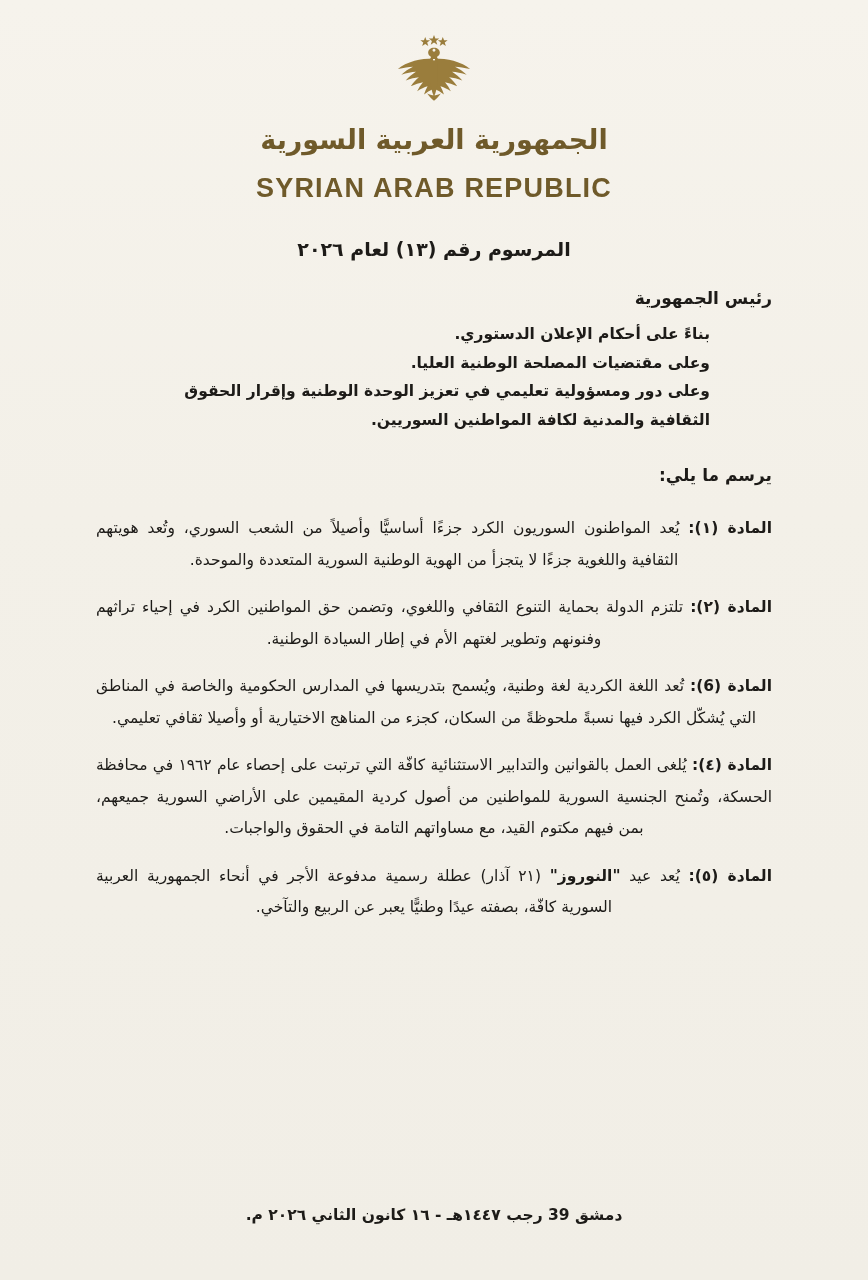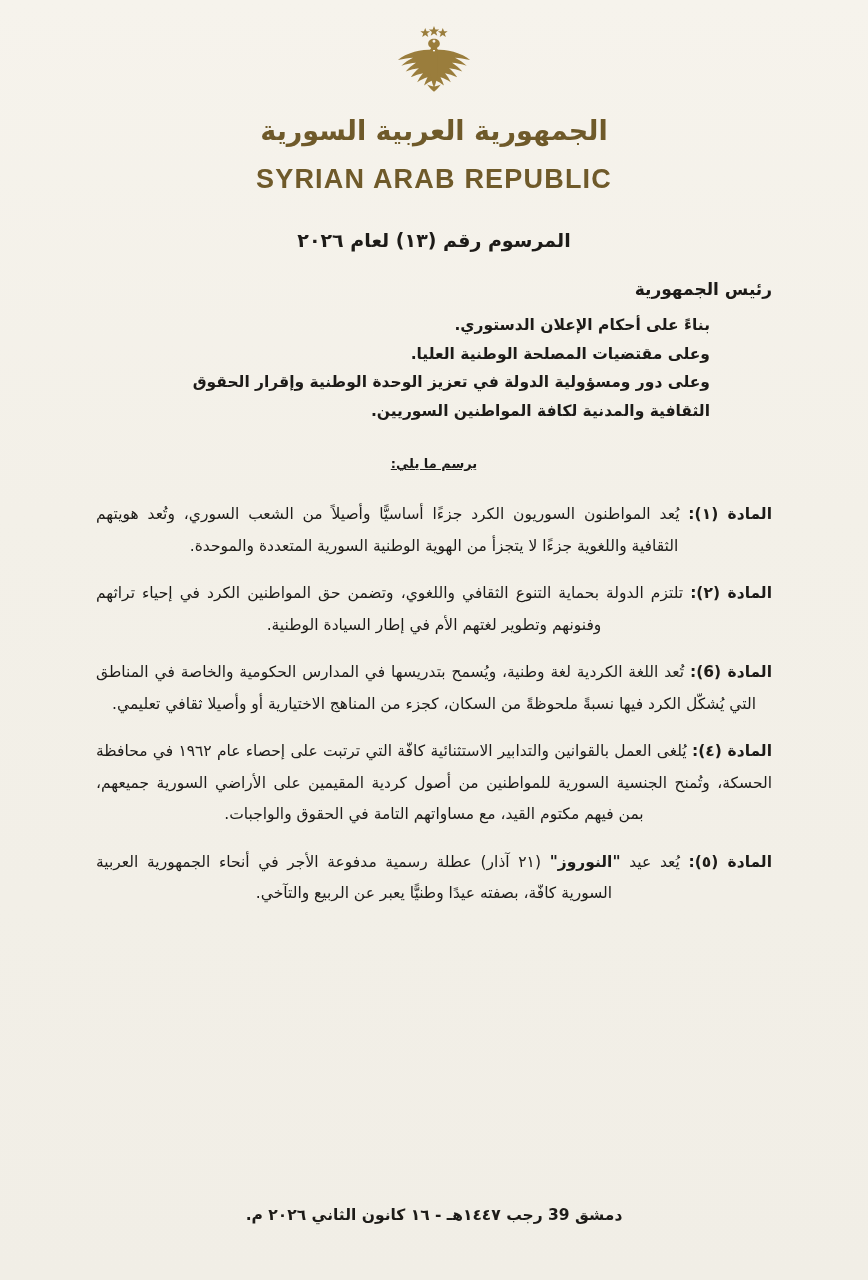--- a/index.html
+++ b/index.html
@@ -13,21 +13,21 @@
     font-family: "DejaVu Sans", "Liberation Sans", sans-serif;
     color: #1d1b18;
     overflow: hidden;
   }
   .page {
     position: relative;
     width: 868px;
     height: 1280px;
     background: linear-gradient(180deg, #f6f3ec 0%, #f3f0e8 40%, #f1eee6 100%);
     box-sizing: border-box;
-    padding: 3px 96px;
+    padding: 12px 96px;
   }
   
   .emblem-wrap {
     padding-top: 18px;
     display: flex;
     justify-content: center;
     align-items: center;
     height: 86px;
   }
   .emblem {
@@ -72,26 +72,25 @@
     font-weight: bold;
     line-height: 1.85;
     text-align: right;
     padding-right: 62px;
     padding-left: 40px;
   }
   .preamble p {
     margin: 0;
   }
   .decrees-line {
-    text-align: center;
-    font-size: 13px;
+    text-align: right;
+    font-size: 17px;
     font-weight: bold;
     margin-top: 30px;
     margin-bottom: 26px;
-    text-decoration: underline;
   }
   
   .articles {
     font-size: 15.5px;
     line-height: 2.05;
     text-align: justify;
     text-align-last: center;
     margin-top: 28px;
   }
   .article {
@@ -145,21 +144,21 @@
   <div class="title-ar">الجمهورية العربية السورية</div>
   <div class="title-en">SYRIAN ARAB REPUBLIC</div>
 
   <div class="decree-no">المرسوم رقم (١٣) لعام ٢٠٢٦</div>
 
   <div class="president">رئيس الجمهورية</div>
 
   <div class="preamble">
     <p>بناءً على أحكام الإعلان الدستوري.</p>
     <p>وعلى مقتضيات المصلحة الوطنية العليا.</p>
-    <p>وعلى دور ومسؤولية الدولة في تعزيز الوحدة الوطنية وإقرار الحقوق الثقافية والمدنية لكافة المواطنين السوريين.</p>
+    <p>وعلى دور ومسؤولية تعليمي في تعزيز الوحدة الوطنية وإقرار الحقوق الثقافية والمدنية لكافة المواطنين السوريين.</p>
   </div>
 
   <div class="decrees-line">يرسم ما يلي:</div>
 
   <div class="articles">
 
     <p class="article">
       <span class="label">المادة (١):</span><span class="body"> يُعد المواطنون السوريون الكرد جزءًا أساسيًّا وأصيلاً من الشعب السوري، وتُعد هويتهم الثقافية واللغوية جزءًا لا يتجزأ من الهوية الوطنية السورية المتعددة والموحدة.</span>
     </p>
 

